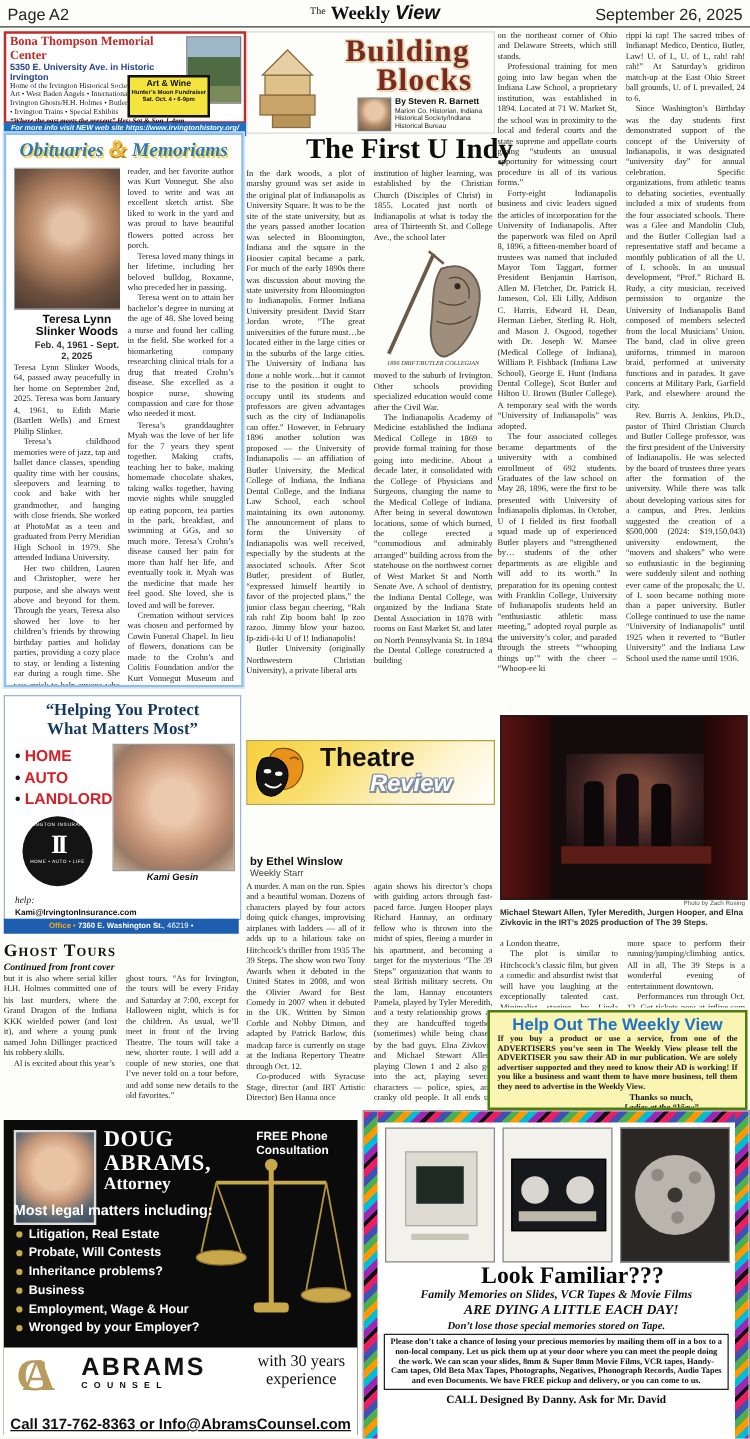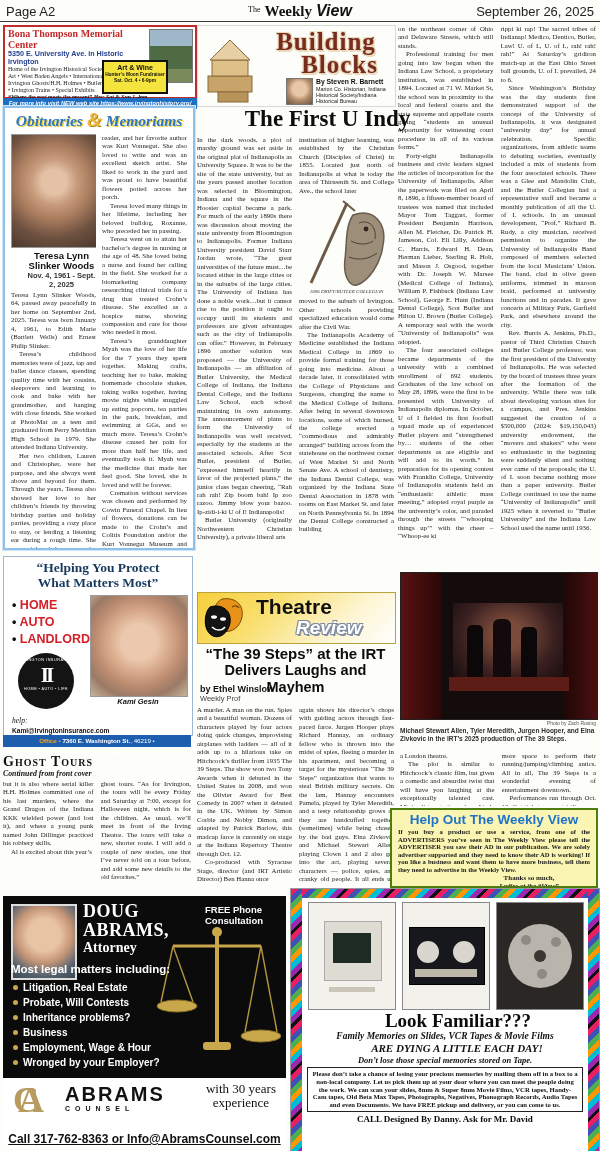--- a/index.html
+++ b/index.html
@@ -85,21 +85,21 @@
       <span class="obit-head">Obituaries</span>
       <span class="obit-head obit-amp">&amp;</span>
       <span class="obit-head">Memoriams</span>
     </div>
     <div style="display:flex;gap:6px;padding:4px 6px 0 6px;height:418px;overflow:hidden;">
       <div style="flex:1;overflow:hidden;">
         <div style="width:84px;height:112px;border:1px solid #999;background:
              radial-gradient(circle at 50% 42%, #e3c2a6 0 16%, #c79a7c 30%, #a97c5e 48%, #6e5140 72%, #4a3a30 100%);"></div>
         <div style="text-align:center;margin:3px 0 2px 16px;">
           <div style="font:700 9.5px/10px 'Liberation Sans',sans-serif;color:#111;">Teresa Lynn Slinker Woods</div>
-          <div style="font:700 7.5px/9px 'Liberation Sans',sans-serif;color:#333;">Nov. 4, 1961 - Sept. 2, 2025</div>
+          <div style="font:700 7.5px/9px 'Liberation Sans',sans-serif;color:#333;">Feb. 4, 1961 - Sept. 2, 2025</div>
         </div>
         <div class="news">
           <p class="noind">Teresa Lynn Slinker Woods, 64, passed away peacefully in her home on September 2nd, 2025. Teresa was born January 4, 1961, to Edith Marie (Bartlett Wells) and Ernest Philip Slinker.</p>
           <p>Teresa’s childhood memories were of jazz, tap and ballet dance classes, spending quality time with her cousins, sleepovers and learning to cook and bake with her grandmother, and hanging with close friends. She worked at PhotoMat as a teen and graduated from Perry Meridian High School in 1979. She attended Indiana University.</p>
           <p>Her two children, Lauren and Christopher, were her purpose, and she always went above and beyond for them. Through the years, Teresa also showed her love to her children’s friends by throwing birthday parties and holiday parties, providing a cozy place to stay, or lending a listening ear during a rough time. She was quick to help anyone who needed it, and there are many whose lives she positively impacted with her kindness. She was an avid</p>
         </div>
       </div>
       <div class="news" style="flex:1;overflow:hidden;">
         <p class="noind">reader, and her favorite author was Kurt Vonnegut. She also loved to write and was an excellent sketch artist. She liked to work in the yard and was proud to have beautiful flowers potted across her porch.</p>
         <p>Teresa loved many things in her lifetime, including her beloved bulldog, Roxanne, who preceded her in passing.</p>
@@ -179,29 +179,23 @@
         <ellipse cx="12" cy="22" rx="3" ry="1.8" fill="#fff"></ellipse>
         <ellipse cx="21" cy="24" rx="3" ry="1.8" fill="#fff"></ellipse>
         <path d="M10 32 C14 36 20 36 23 32" fill="none" stroke="#fff" stroke-width="1.6"></path>
         <path d="M30 12 C33 10 36 11 37 13" fill="none" stroke="#7a4a08" stroke-width="1.4"></path>
       </svg>
     </div>
     <div class="abs" style="left:58px;top:3px;font:800 21px/22px 'Liberation Sans',sans-serif;color:#101010;">Theatre</div>
     <div class="abs th-review" style="left:98px;top:25px;">Review</div>
   </div>
 
-  <div class="abs" style="left:197px;top:645px;width:197px;text-align:center;color:#0c0c0c;">
-    <div style="font:15px/17px 'Liberation Sans',sans-serif;">
-      <span style="font-weight:900;">“The 39 Steps”</span><span style="font-weight:600;"> at the IRT</span>
-    </div>
-    <div style="font:600 14.5px/17px 'Liberation Sans',sans-serif;">Delivers Laughs and Mayhem</div>
-  </div>
   <div class="abs" style="left:200px;top:684px;">
     <div style="font:800 9px/10px 'Liberation Sans',sans-serif;color:#111;">by Ethel Winslow</div>
-    <div style="font:7.5px/9px 'Liberation Sans',sans-serif;color:#444;">Weekly Prof</div>
+    <div style="font:7.5px/9px 'Liberation Sans',sans-serif;color:#444;">Weekly Starr</div>
   </div>
   <div class="abs cols" style="left:197px;top:706px;width:197px;height:178px;">
     <div class="news">
       <p class="noind">A murder. A man on the run. Spies and a beautiful woman. Dozens of characters played by four actors doing quick changes, improvising airplanes with ladders — all of it adds up to a hilarious take on Hitchcock’s thriller from 1935 The 39 Steps. The show won two Tony Awards when it debuted in the United States in 2008, and won the Olivier Award for Best Comedy in 2007 when it debuted in the UK. Written by Simon Corble and Nobby Dimon, and adapted by Patrick Barlow, this madcap farce is currently on stage at the Indiana Repertory Theatre through Oct. 12.</p>
       <p>Co-produced with Syracuse Stage, director (and IRT Artistic Director) Ben Hanna once</p>
     </div>
     <div class="news">
       <p class="noind">again shows his director’s chops with guiding actors through fast-paced farce. Jurgen Hooper plays Richard Hannay, an ordinary fellow who is thrown into the midst of spies, fleeing a murder in his apartment, and becoming a target for the mysterious “The 39 Steps” organization that wants to steal British military secrets. On the lam, Hannay encounters Pamela, played by Tyler Meredith, and a testy relationship grows as they are handcuffed together (sometimes) while being chased by the bad guys. Elna Zivkovic and Michael Stewart Allen, playing Clown 1 and 2 also get into the act, playing several characters — police, spies, and cranky old people. It all ends up with a romance that blossoms on the run, back where it all started in</p>
     </div>
   </div>

